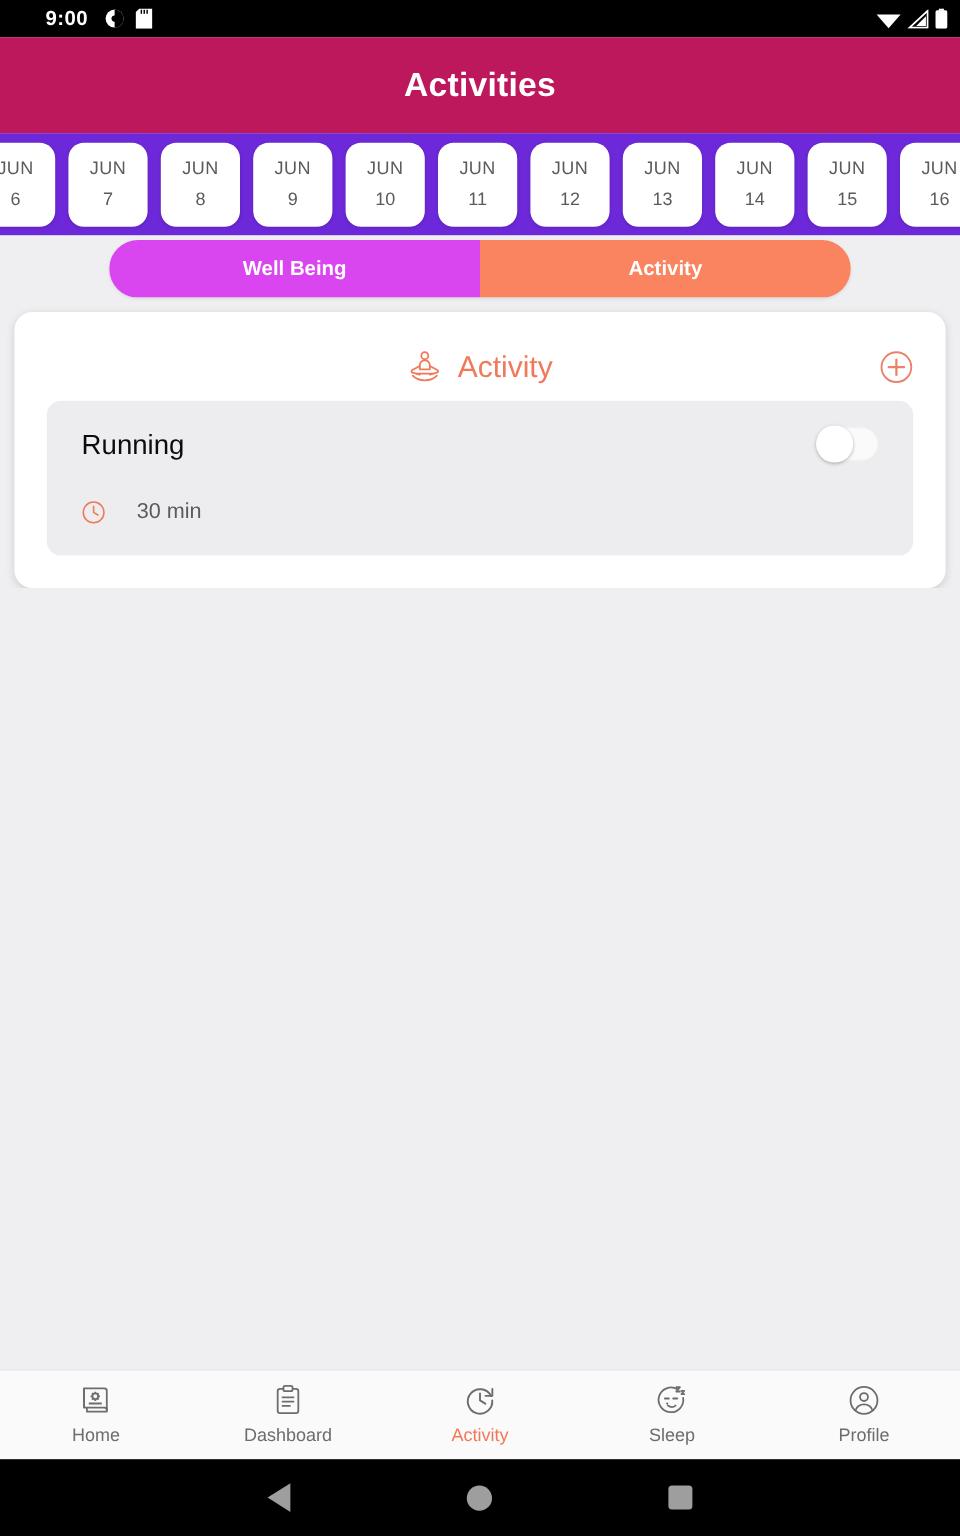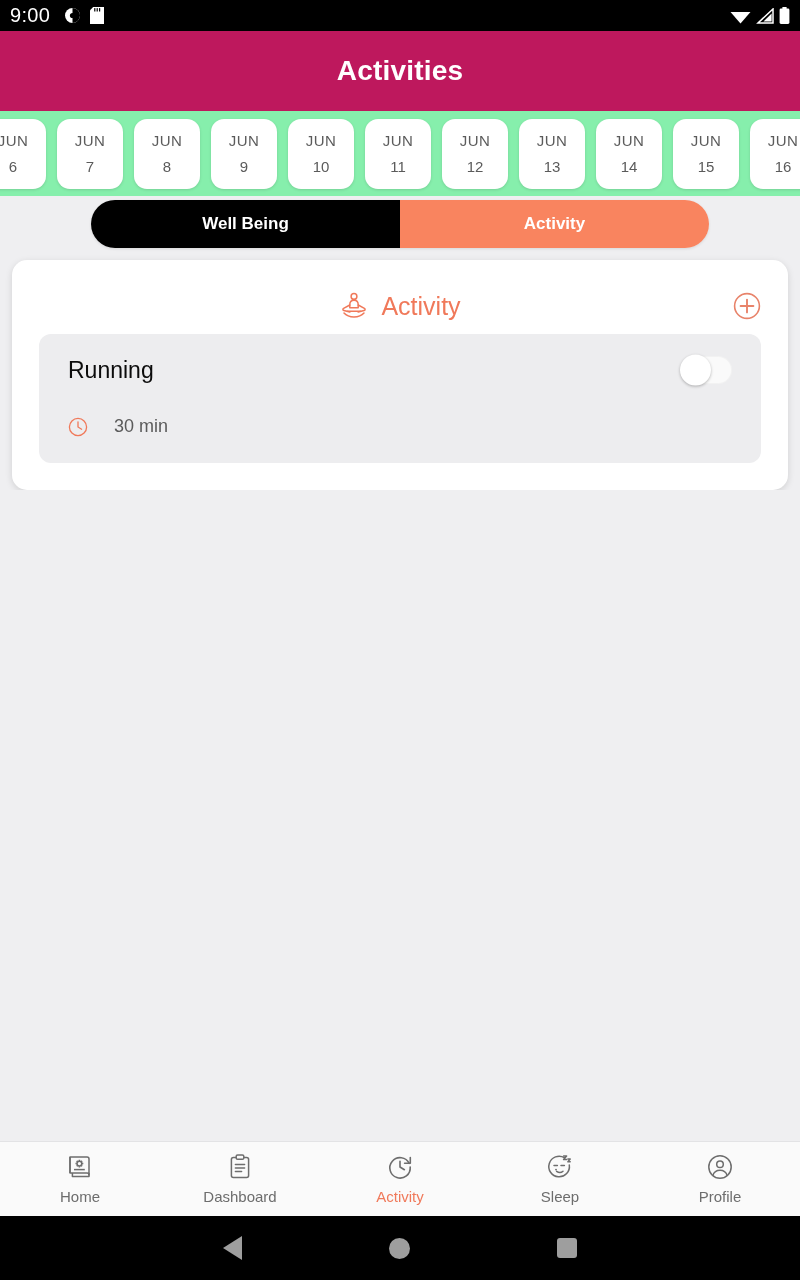--- a/index.html
+++ b/index.html
@@ -18,21 +18,21 @@
 
   
   .statusbar {
     height: 31px;
     background: #000;
     color: #fff;
     display: flex; align-items: center;
     padding: 0 10px;
     flex: 0 0 auto;
   }
-  .sb-time { font-size: 20px; font-weight: 400; letter-spacing: .3px; }
+  .sb-time { font-size: 17px; font-weight: 700; letter-spacing: .3px; margin-left: 28px; }
   .sb-left-icons { display: flex; align-items: center; gap: 9px; margin-left: 14px; }
   .sb-spacer { flex: 1 1 auto; }
   .sb-right-icons { display: flex; align-items: center; gap: 5px; }
   .sb-ic { display: block; }
 
   
   .appbar {
     height: 80px;
     background: #be185d;
     display: flex; align-items: center; justify-content: center;
@@ -43,21 +43,21 @@
   }
 
   
   .datestrip {
     flex: 0 0 auto;
     height: 85px;
     display: flex; align-items: center;
     gap: 11px;
     padding: 0 8px;
     overflow: hidden;
-    background: #86efac;
+    background: #6d28d9;
   }
   .datechip {
     flex: 0 0 auto;
     width: 66px; height: 70px;
     background: #fff;
     border-radius: 13px;
     display: flex; flex-direction: column;
     align-items: center; justify-content: center;
     gap: 9px;
     box-shadow: 0 1px 3px rgba(0,0,0,.13);
@@ -70,21 +70,21 @@
   .segwrap { flex: 0 0 auto; display: flex; justify-content: center; padding: 4px 0 12px; }
   .segment {
     width: 618px; height: 48px;
     border-radius: 24px;
     overflow: hidden;
     display: flex;
     box-shadow: 0 1px 3px rgba(0,0,0,.10);
   }
   .seg-item {
     flex: 1 1 0; display: flex; align-items: center; justify-content: center;
-    background: #000000; color: #fff;
+    background: #d946ef; color: #fff;
     font-size: 17px; font-weight: 600;
   }
   .seg-item.active { background: #F9845F; }
 
   
   .cardwrap { flex: 0 0 auto; padding: 0 12px; }
   .card {
     background: #fff;
     border-radius: 15px;
     padding: 18px 27px 27px;

